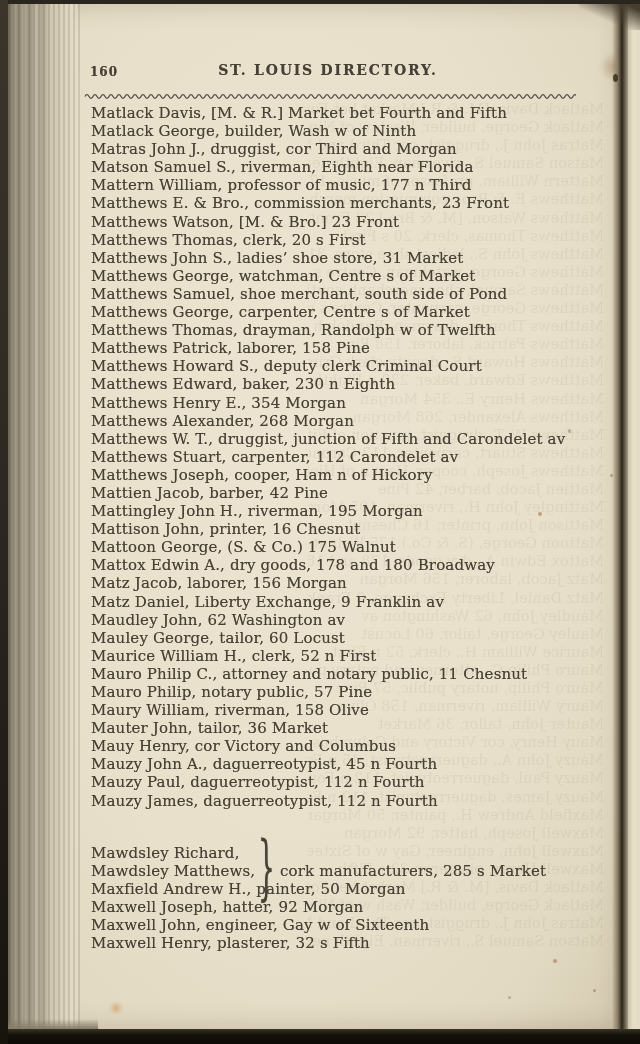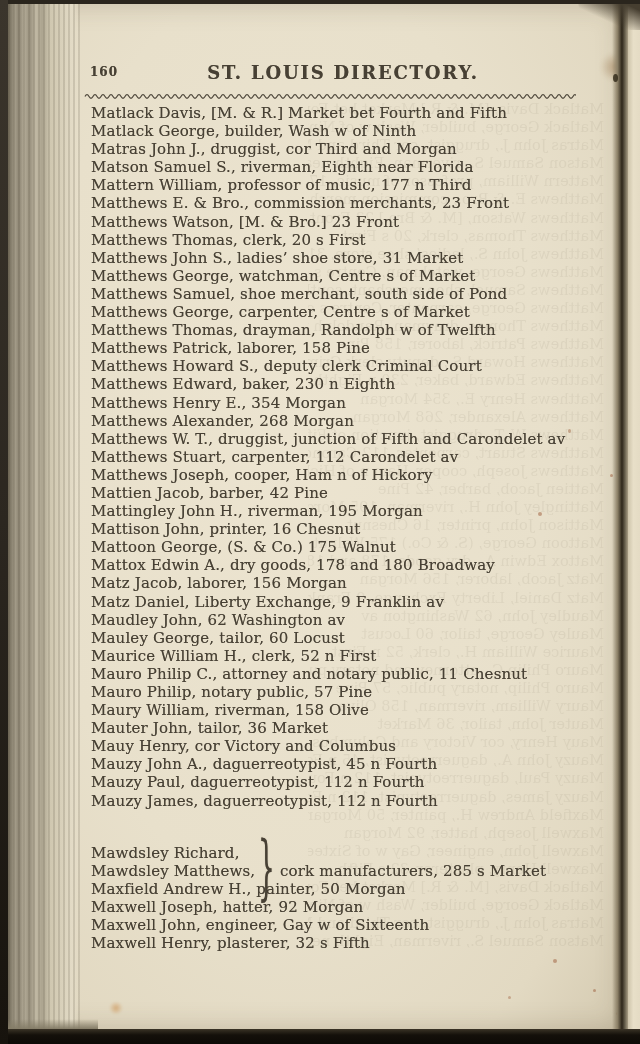--- a/index.html
+++ b/index.html
@@ -66,22 +66,22 @@
   .fox7{left:500px;top:992px;width:3px;height:3px;opacity:.4;}
   .blotch-bl{position:absolute;left:100px;top:998px;width:16px;height:12px;border-radius:50%;
     background:radial-gradient(circle,#c98742 0,rgba(201,135,66,0) 70%);opacity:.55;filter:blur(1px);}
 
   
   .ink{color:#474034;text-shadow:0 0 .4px rgba(62,54,42,.55);}
   .pageno{
     position:absolute;left:82px;top:61px;font-size:12px;letter-spacing:1px;font-weight:bold;
   }
   .title{
-    position:absolute;left:90px;top:58px;width:490px;text-align:center;
-    font-size:18px;letter-spacing:1.8px;font-weight:bold;
+    position:absolute;left:75px;top:58px;width:490px;text-align:center;
+    font-size:14px;letter-spacing:1.8px;font-weight:bold;
   }
   .wavy{position:absolute;left:76px;top:87px;width:492px;height:9px;}
   .wavy path{stroke:#4d463a;stroke-width:1.2;fill:none;}
 
   .listing{
     position:absolute;left:83px;top:100px;width:500px;
     font-size:15px;line-height:18.1px;letter-spacing:.15px;white-space:nowrap;
   }
   .entry{height:18.1px;}
   .group{display:flex;align-items:flex-end;margin-top:34px;}

